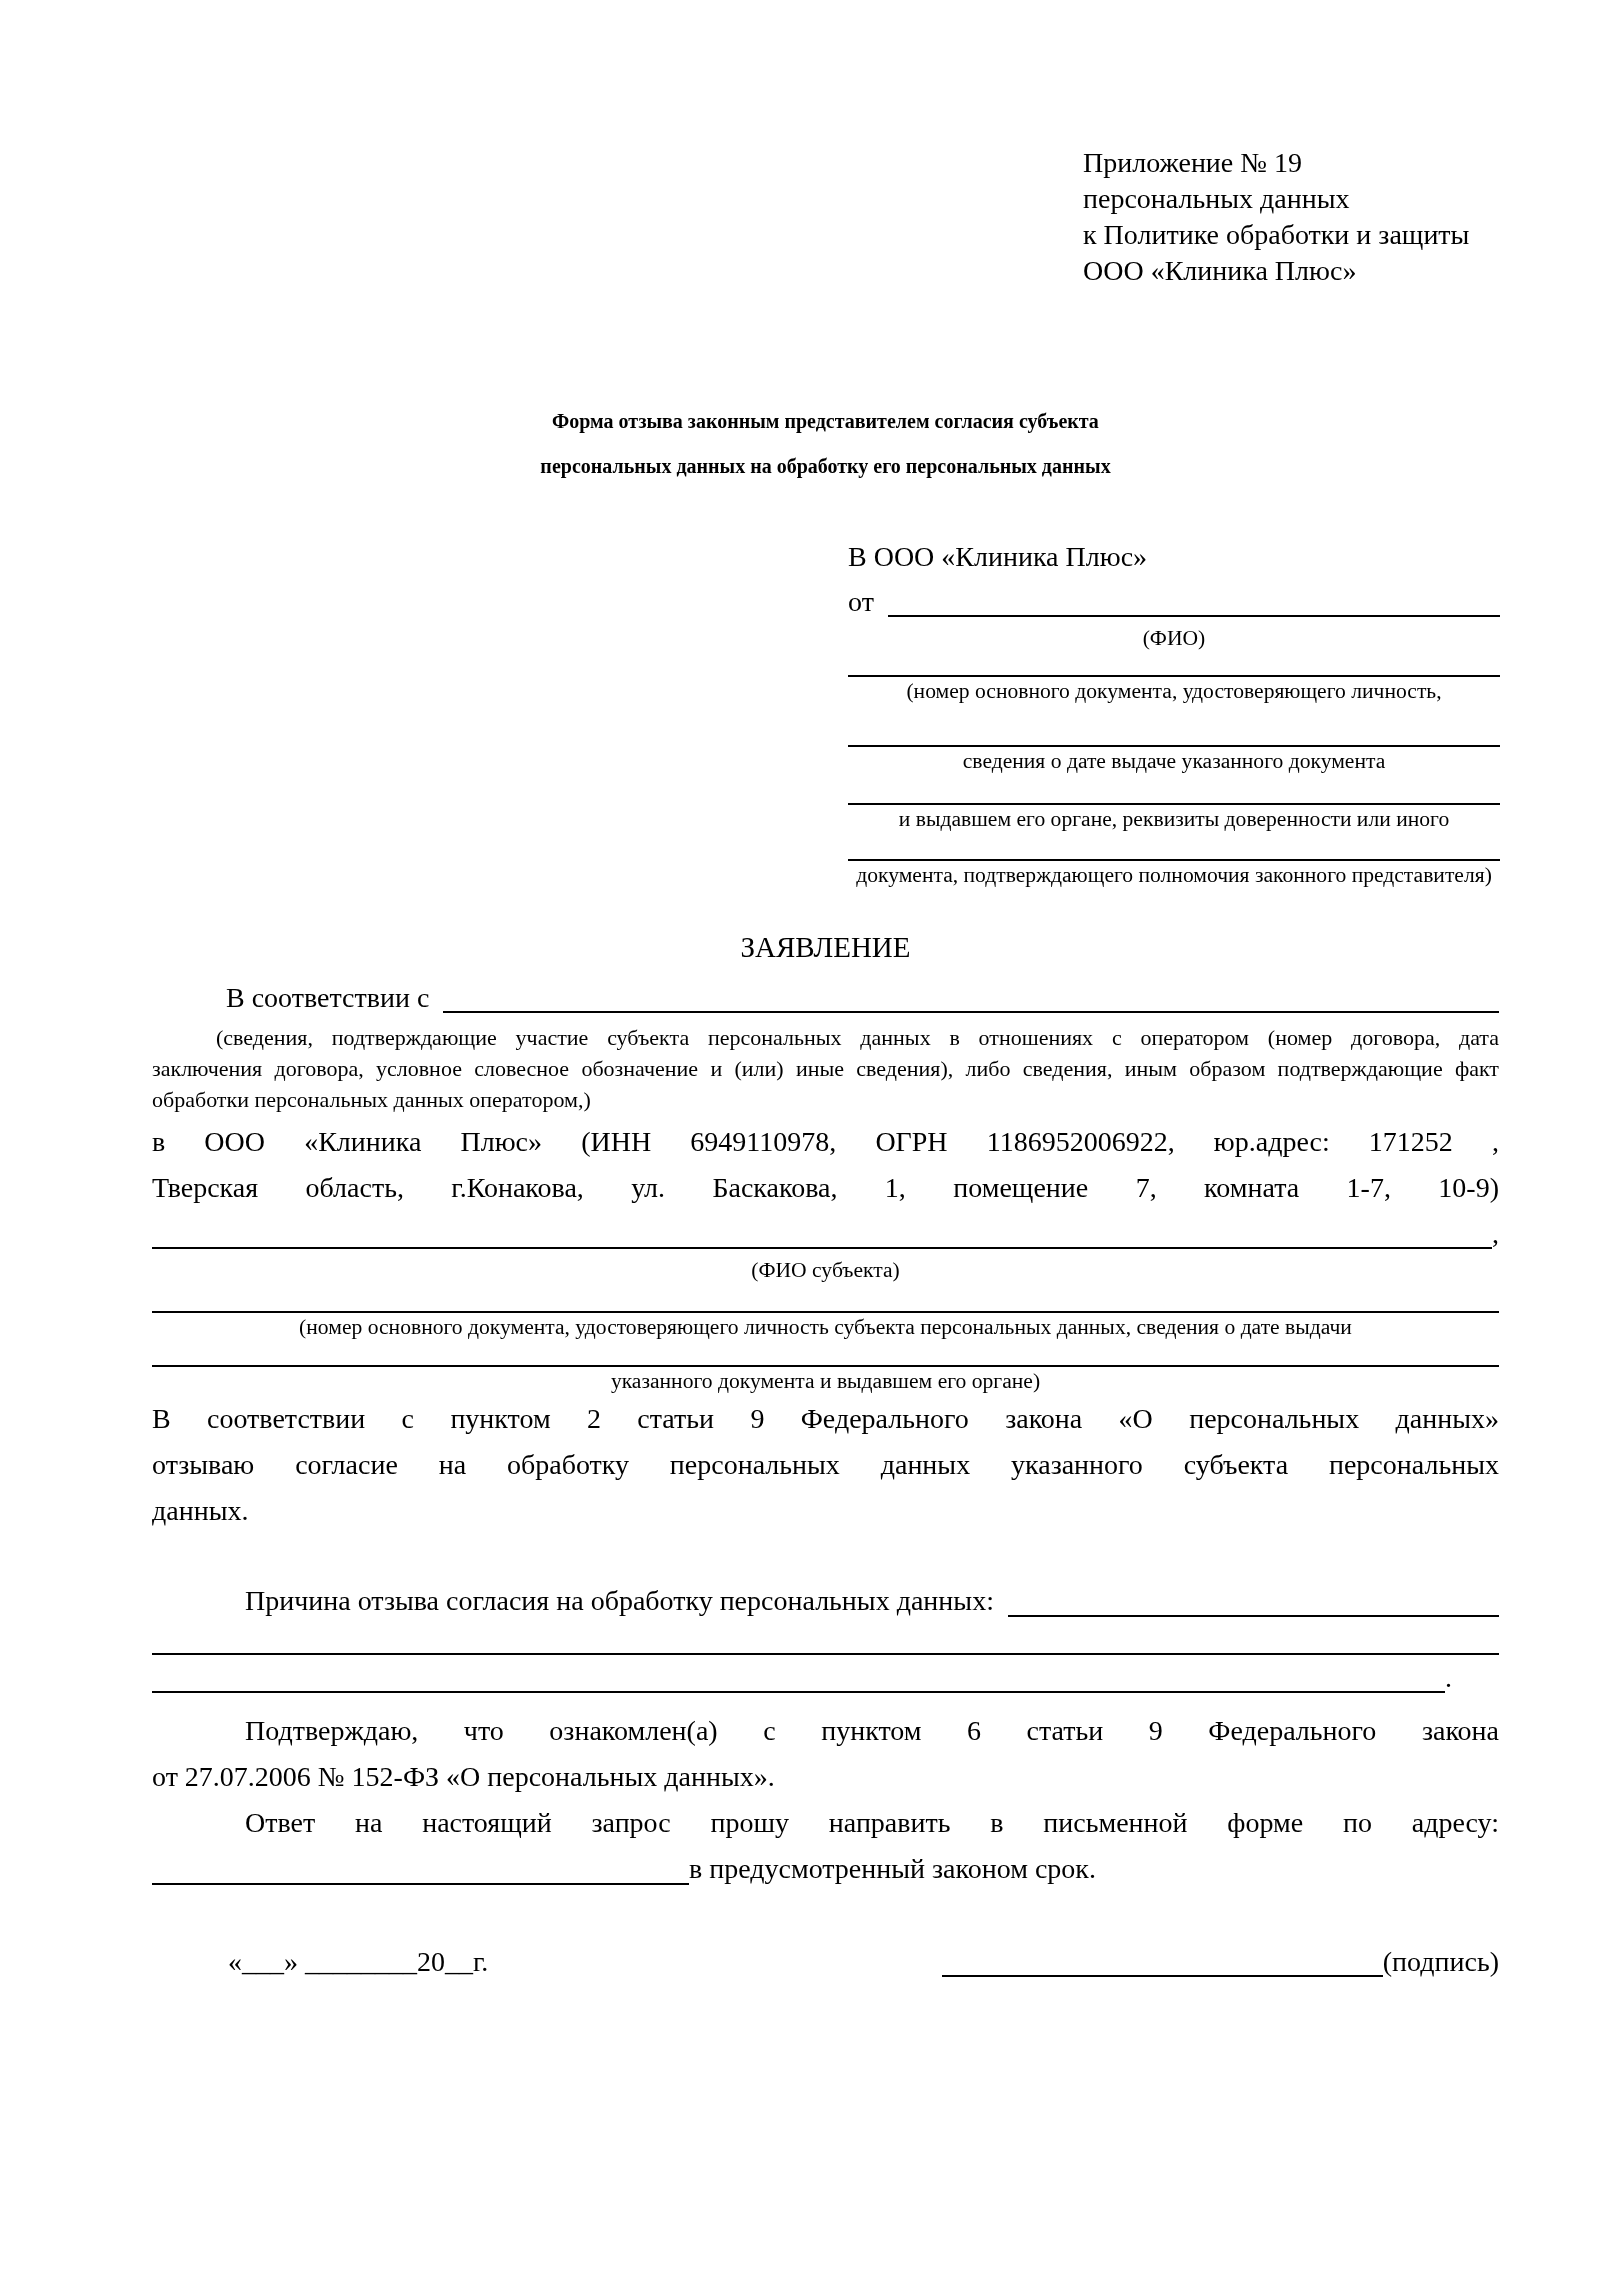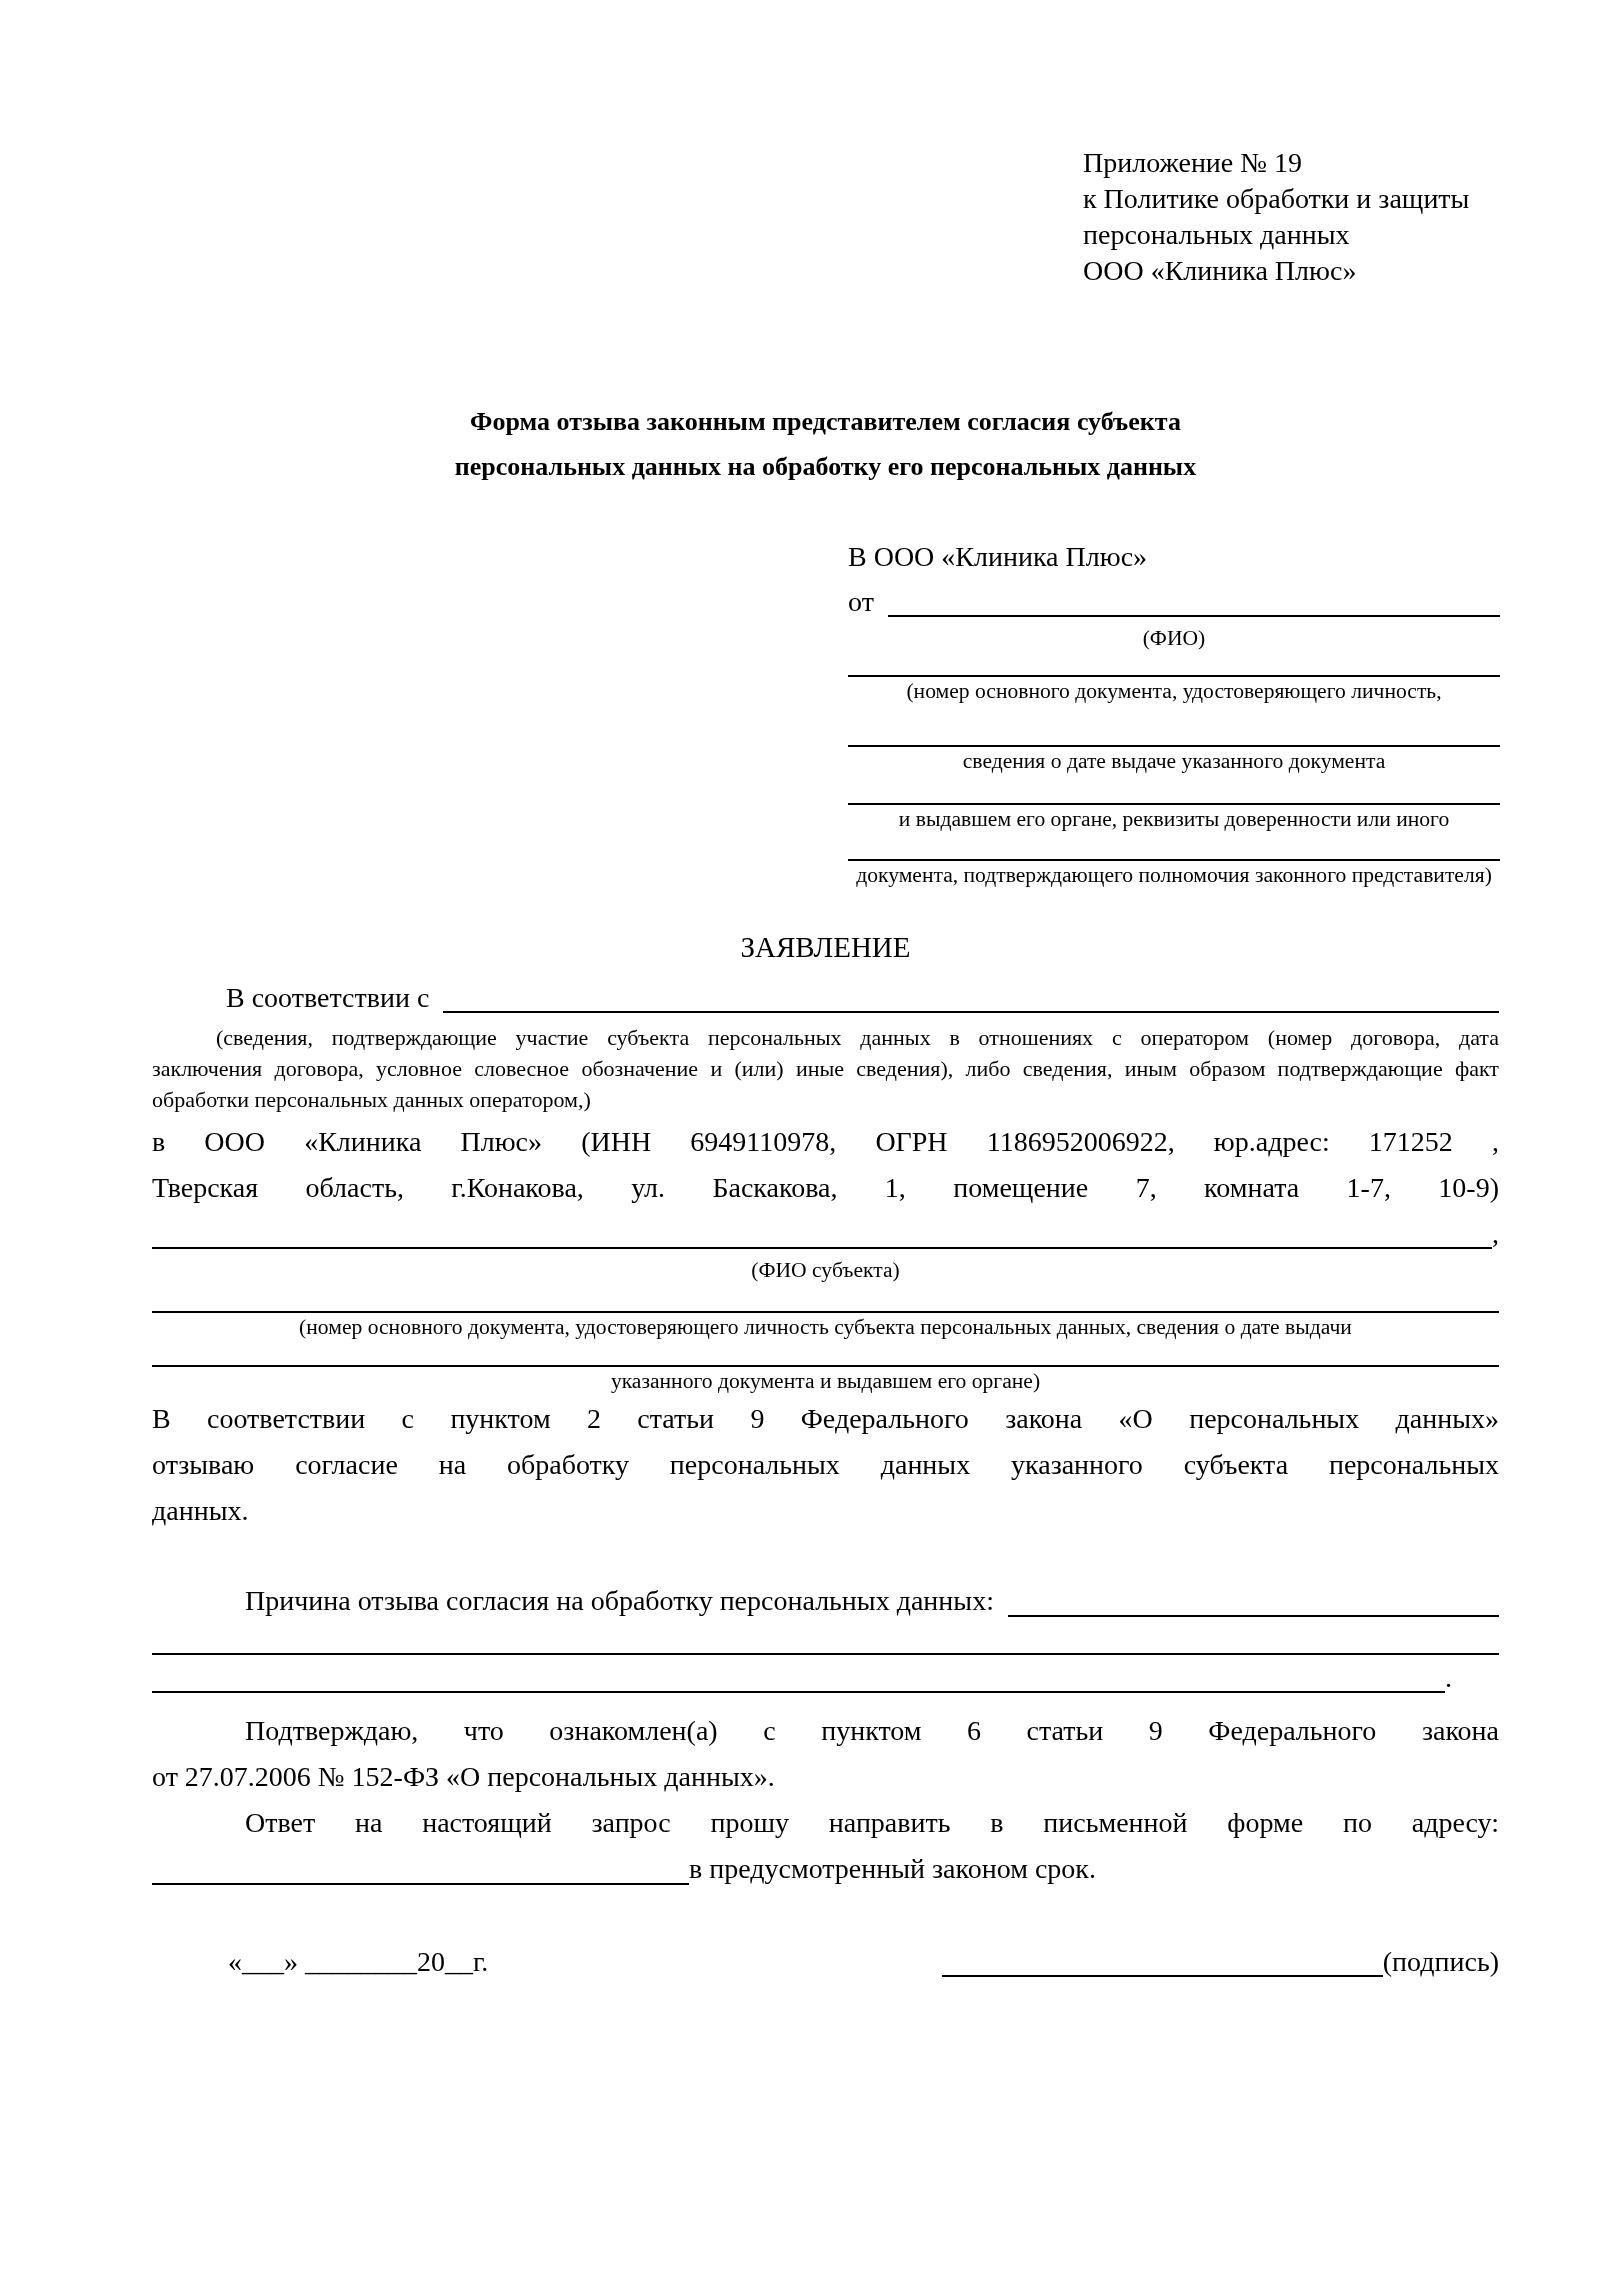--- a/index.html
+++ b/index.html
@@ -9,21 +9,21 @@
     height: 2197px;
     box-sizing: border-box;
     background: #ffffff;
     color: #000000;
     font-family: "Liberation Serif", "DejaVu Serif", serif;
     font-size: 28px;
     padding: 145px 122px 0 152px;
     overflow: hidden;
   }
   .header-block { margin-left: 931px; line-height: 36px; }
-  .title { margin-top: 110px; text-align: center; font-weight: bold; font-size: 26px; line-height: 45px; }
+  .title { margin-top: 110px; text-align: center; font-weight: bold; font-size: 20px; line-height: 45px; }
 
   .addressee { margin-top: 45px; margin-left: 696px; width: 652px; }
   .addr-to { line-height: 45px; }
   .row { display: flex; align-items: flex-end; line-height: 45px; }
   .fill { flex: 1 1 auto; border-bottom: 2.9px solid #000; align-self: flex-end; margin-bottom: 6.9px; }
   .fill-gap { margin-left: 13.7px; }
   .small-caption { font-size: 21.6px; line-height: 29px; text-align: center; }
   .addr-field { border-bottom: 2.9px solid #000; }
 
   .zayavlenie { margin-top: 36px; text-align: center; font-size: 29px; line-height: 43px; }
@@ -45,22 +45,22 @@
   .sig-group { display: flex; align-items: flex-end; }
   .sig-line { width: 441px; border-bottom: 2.9px solid #000; align-self: flex-end; margin-bottom: 6.9px; }
 </style>
 </head>
 <body>
 
 <div class="page">
 
   <div class="header-block">
     <div>Приложение № 19</div>
+    <div>персональных данных</div>
     <div>к Политике обработки и защиты</div>
-    <div>персональных данных</div>
     <div>ООО «Клиника Плюс»</div>
   </div>
 
   <div class="title">
     <div>Форма отзыва законным представителем согласия субъекта</div>
     <div>персональных данных на обработку его персональных данных</div>
   </div>
 
   <div class="addressee">
     <div class="addr-to">В ООО «Клиника Плюс»</div>

